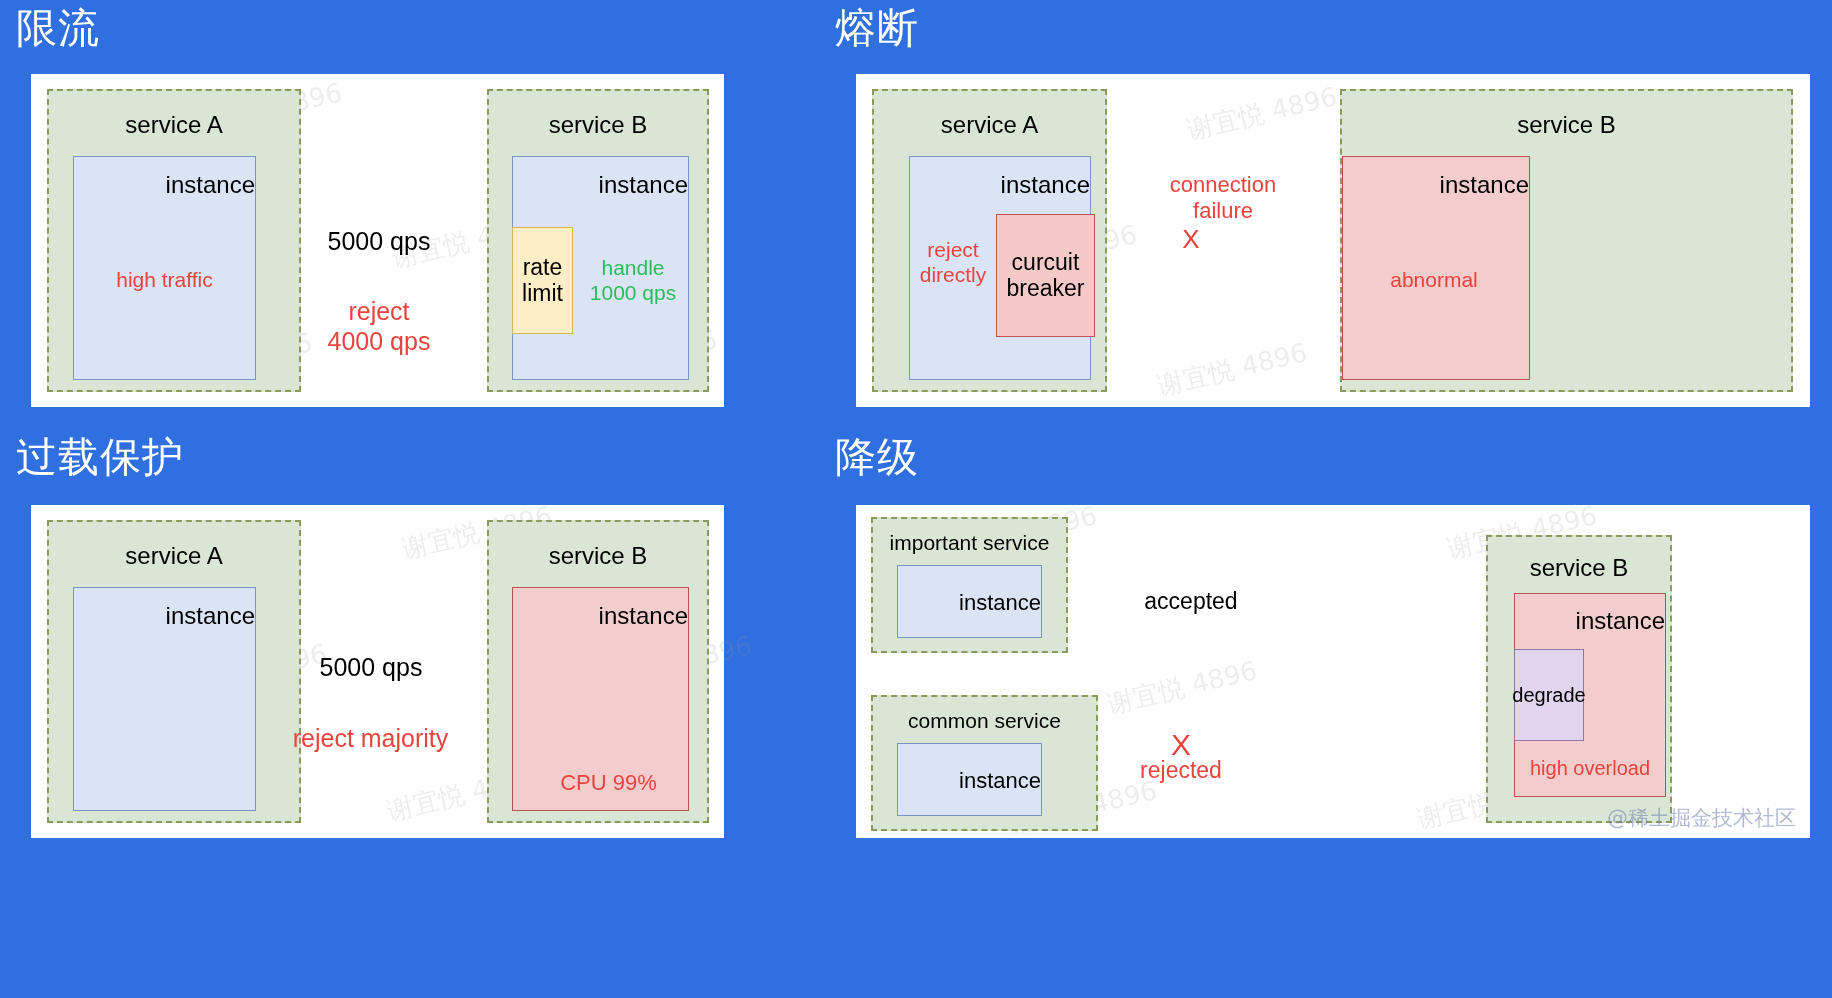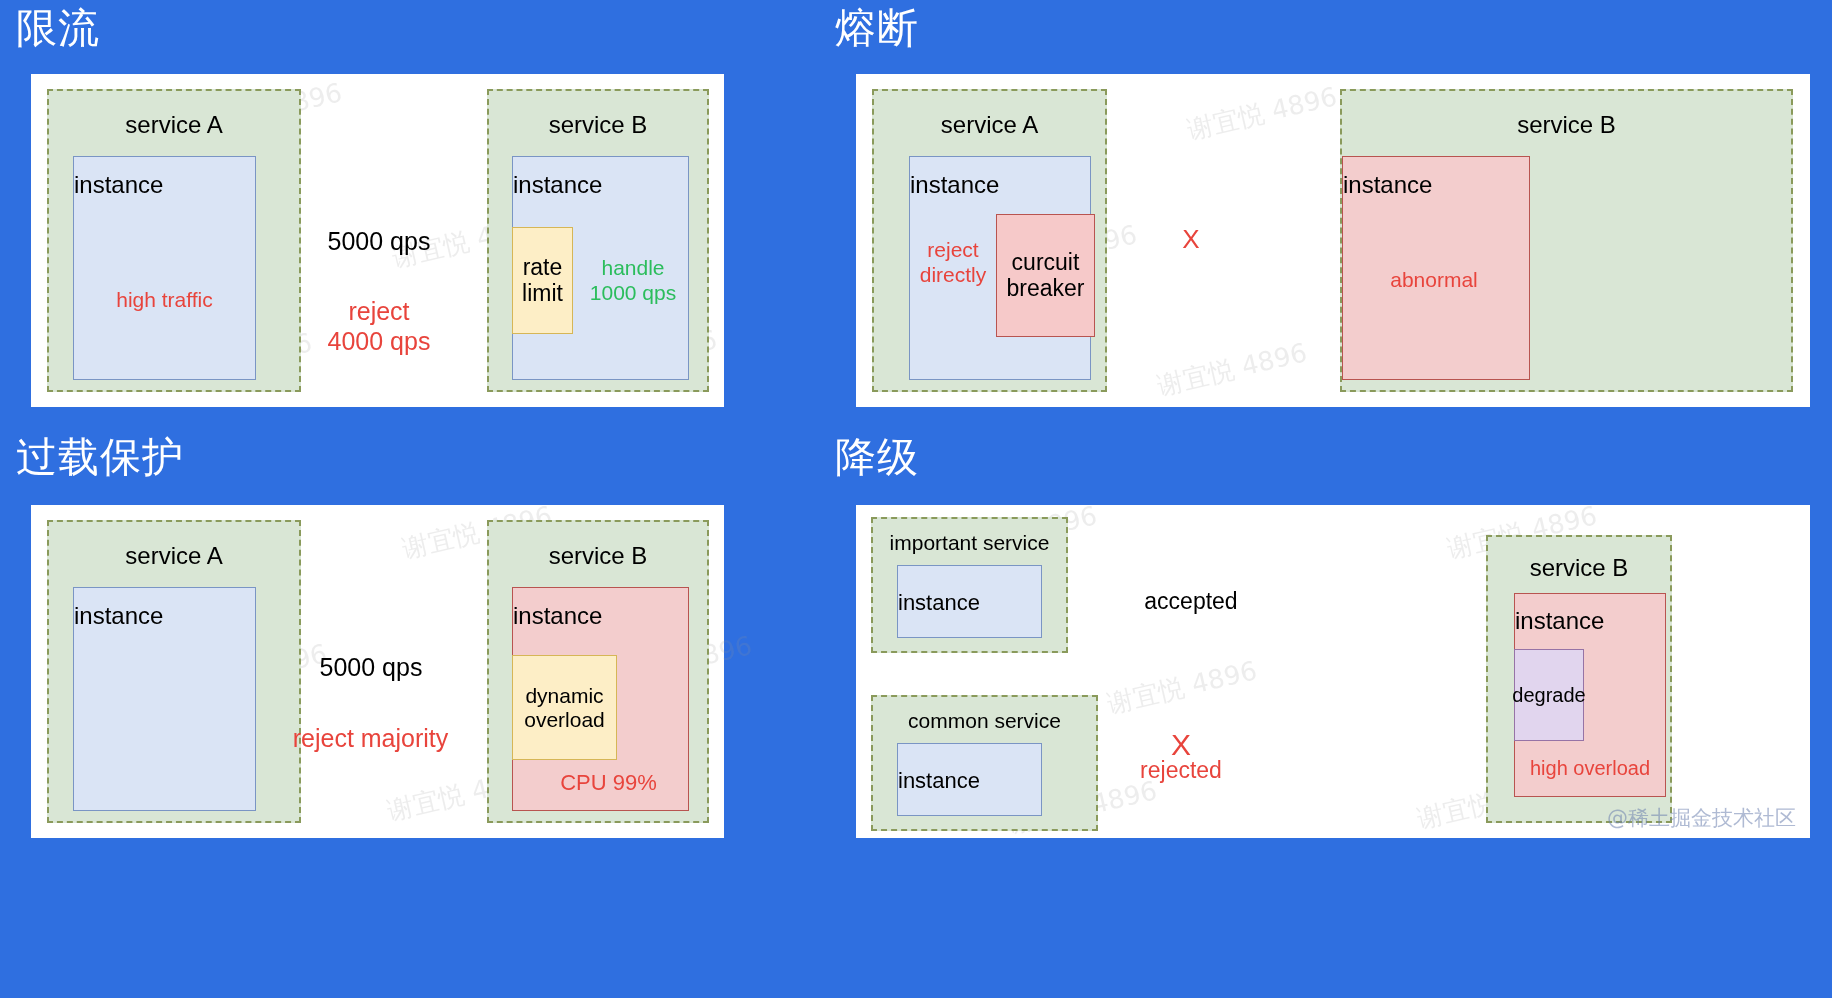--- a/index.html
+++ b/index.html
@@ -59,21 +59,21 @@
     border: 1.5px solid #7a95c4;
   }
   .inst.red {
     background: #f3cdcd;
     border: 1.5px solid #b85450;
   }
   .inst-label {
     position: absolute;
     left: 0;
     right: 0;
-    text-align: left;
+    text-align: right;
     font-size: 24px;
     color: #000;
     white-space: nowrap;
   }
 
   
   .comp {
     position: absolute;
     box-sizing: border-box;
     display: flex;
@@ -164,21 +164,21 @@
 
   <div class="wm" style="left:160px; top:18px;">谢宜悦 4896</div>
   <div class="wm" style="left:360px; top:150px;">谢宜悦 4896</div>
   <div class="wm" style="left:130px; top:268px;">谢宜悦 4896</div>
   <div class="wm" style="left:535px; top:265px;">谢宜悦 4896</div>
 
   <div class="svc" style="left:16px; top:15px; width:254px; height:303px;">
     <div class="svc-label" style="top:20px;">service A</div>
     <div class="inst" style="left:24px; top:65px; width:183px; height:224px;">
       <div class="inst-label" style="top:14px;">instance</div>
-      <div class="txt red" style="left:0; right:0; top:110px; font-size:21px;margin-top:20px;">high traffic</div>
+      <div class="txt red" style="left:0; right:0; top:110px; font-size:21px;">high traffic</div>
     </div>
   </div>
 
   <div class="svc" style="left:456px; top:15px; width:222px; height:303px;">
     <div class="svc-label" style="top:20px;">service B</div>
     <div class="inst" style="left:23px; top:65px; width:177px; height:224px;">
       <div class="inst-label" style="top:14px;">instance</div>
       <div class="comp yellow" style="left:-1px; top:70px; width:61px; height:107px; white-space:pre;">rate
 limit</div>
       <div class="txt green" style="left:66px; top:98px; width:108px; font-size:21px;">handle
@@ -212,20 +212,22 @@
   </div>
 
   <div class="svc" style="left:484px; top:15px; width:453px; height:303px;">
     <div class="svc-label" style="top:20px;">service B</div>
     <div class="inst red" style="left:0px; top:65px; width:188px; height:224px;">
       <div class="inst-label" style="top:14px;">instance</div>
       <div class="txt red" style="left:0; right:4px; top:110px; font-size:21px;">abnormal</div>
     </div>
   </div>
 
+  <div class="txt red" style="left:264px; top:98px; width:206px; font-size:22px;">connection
+failure</div>
   <div class="txt red" style="left:310px; top:150px; width:50px; font-size:26px;">X</div>
 </div>
 
 <div class="panel-title" style="left:16px; top:437px;">过载保护</div>
 
 <div class="canvas" style="left:31px; top:505px; width:693px; height:333px;">
 
   <div class="wm" style="left:370px; top:10px;">谢宜悦 4896</div>
   <div class="wm" style="left:145px; top:148px;">谢宜悦 4896</div>
   <div class="wm" style="left:355px; top:272px;">谢宜悦 4896</div>
@@ -235,22 +237,20 @@
     <div class="svc-label" style="top:20px;">service A</div>
     <div class="inst" style="left:24px; top:65px; width:183px; height:224px;">
       <div class="inst-label" style="top:14px;">instance</div>
     </div>
   </div>
 
   <div class="svc" style="left:456px; top:15px; width:222px; height:303px;">
     <div class="svc-label" style="top:20px;">service B</div>
     <div class="inst red" style="left:23px; top:65px; width:177px; height:224px;">
       <div class="inst-label" style="top:14px;">instance</div>
-      <div class="comp yellow" style="left:-1px; top:67px; width:105px; height:105px; white-space:pre; font-size:21px;">dynamic
-overload</div>
       <div class="txt red" style="left:20px; right:4px; top:182px; font-size:22px;">CPU 99%</div>
     </div>
   </div>
 
   <div class="txt black" style="left:255px; top:147px; width:170px; font-size:25px;">5000 qps</div>
   <div class="txt red" style="left:232px; top:218px; width:215px; font-size:25px;">reject majority</div>
 </div>
 
 <div class="panel-title" style="left:835px; top:437px;">降级</div>
 

